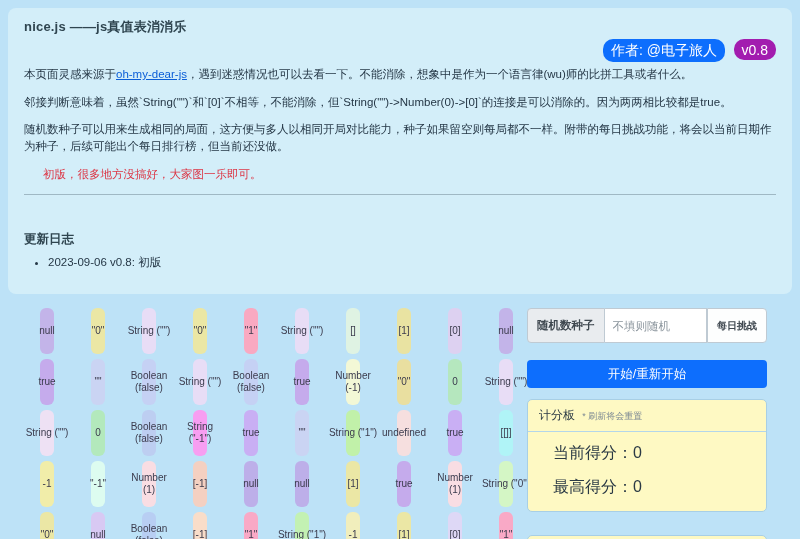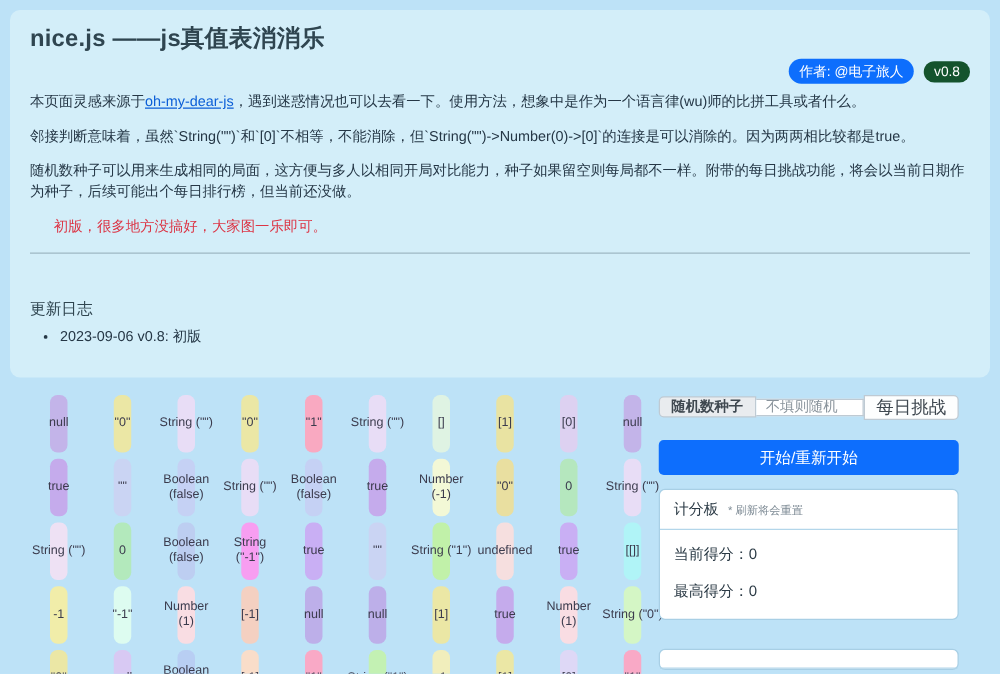--- a/index.html
+++ b/index.html
@@ -7,94 +7,94 @@
     width: 800px; height: 539px; overflow: hidden;
     background: #bde2f7;
     font-family: "Liberation Sans", "DejaVu Sans", sans-serif;
     color: #253746;
   }
   
   .jumbotron {
     margin: 8px; padding: 10px 16px 12px 16px;
     background: #d3eef9; border-radius: 8px;
   }
-  .page-title { font-size: 19px; font-weight: bold; color: #2f4550; letter-spacing: .2px; }
+  .page-title { font-size: 13px; font-weight: bold; color: #2f4550; letter-spacing: .2px; }
   .badge-row { text-align: right; margin-top: 3px; height: 16px; }
-  .badge { display: inline-block; font-size: 11px; padding: 2.5px 8px; border-radius: 10px; color: #fff; }
+  .badge { display: inline-block; font-size: 14px; padding: 2.5px 8px; border-radius: 10px; color: #fff; }
   .badge-author { background: #0d6efd; }
-  .badge-version { background: #14532d; margin-left: 4px; }
+  .badge-version { background: #a21caf; margin-left: 4px; }
   .jumbotron p { font-size: 11.5px; line-height: 1.45; margin-top: 11px; }
   .jumbotron a { color: #0b5ed7; text-decoration: underline; }
   .notice { color: #dc3545; margin-left: 19px; }
   .jumbotron hr { border: none; border-top: 1px solid #9fb8c4; margin: 12px 0 10px 0; }
-  .changelog-title { font-size: 12.5px; font-weight: normal; color: #2f4550; margin-top: 36px; }
+  .changelog-title { font-size: 12.5px; font-weight: bold; color: #2f4550; margin-top: 36px; }
   .changelog-list { margin: 6px 0 12px 24px; }
   .changelog-list li { font-size: 11.5px; line-height: 1.4; }
   
   .main-row { display: flex; margin: 14px 8px 0 8px; gap: 14px; }
   .board {
     display: grid;
     grid-template-columns: repeat(10, 46px);
     grid-auto-rows: 46px;
     gap: 5px;
   }
   .cell {
     border-radius: 6px;
     display: flex; align-items: center; justify-content: center;
     font-size: 10px; color: #3b3b4d; text-align: center;
     white-space: pre; line-height: 1.25; cursor: pointer; margin-left: 32px;
   }
   
   .sidebar { width: 240px; flex: 0 0 auto; }
-  .input-group { display: flex; height: 19px; align-items: center; }
+  .input-group { display: flex; height: 35px; }
   .input-group-text {
     background: #e9ecef; border: 1px solid #bfcad3; border-radius: 4px 0 0 4px;
     font-size: 11.5px; font-weight: 600; color: #3f4850;
     display: flex; align-items: center; padding: 0 9px; white-space: nowrap;
   }
   .seed-input {
     flex: 1; min-width: 0; border: 1px solid #bfcad3; border-left: none;
     padding: 0 8px; font-size: 11.5px; color: #3f4850; background: #fff; outline: none;
     font-family: inherit;
   }
   .seed-input::placeholder { color: #8a949c; }
   .btn-daily {
     background: #fdfefe; border: 1px solid #bfcad3; border-left: 1px solid #bfcad3;
-    border-radius: 0 4px 4px 0; font-size: 14px; color: #3f4850;
-    padding: 0 9px; cursor: pointer; white-space: nowrap; font-family: inherit;
+    border-radius: 0 4px 4px 0; font-size: 10px; color: #3f4850;
+    padding: 0 9px; cursor: pointer; white-space: nowrap; font-family: inherit; font-weight: bold;
   }
   .btn-start {
     width: 100%; margin-top: 17px; height: 28px;
     background: #0d6efd; color: #fff; border: none; border-radius: 4px;
     font-size: 12.5px; cursor: pointer; font-family: inherit;
   }
   .card {
-    margin-top: 11px; background: #ffffff;
+    margin-top: 11px; background: #fef9c3;
     border: 1px solid #a8cfe5; border-radius: 5px;
   }
   .card-header {
     padding: 7px 11px; border-bottom: 1px solid #b3d6ea;
     font-size: 12px; color: #2b3a45;
   }
   .card-subtitle { font-size: 9px; color: #7d8a94; margin-left: 4px; }
-  .card-body { padding: 11px; font-size: 12px; color: #2b3a45; }
+  .card-body { padding: 11px; font-size: 16px; color: #2b3a45; margin-left: 14px; }
   .score-line { margin-bottom: 13px; }
   .score-line:last-child { margin-bottom: 2px; }
   .card-log { margin-top: 23px; }
 </style>
 </head>
 <body>
 
 <div class="jumbotron">
   <div class="page-title">nice.js ——js真值表消消乐</div>
   <div class="badge-row">
     <span class="badge badge-author">作者: @电子旅人</span>
     <span class="badge badge-version">v0.8</span>
   </div>
-  <p><span>本页面灵感来源于</span><a href="#">oh-my-dear-js</a><span>，遇到迷惑情况也可以去看一下。使用方法，想象中是作为一个语言律(wu)师的比拼工具或者什么。</span></p>
+  <p><span>本页面灵感来源于</span><a href="#">oh-my-dear-js</a><span>，遇到迷惑情况也可以去看一下。不能消除，想象中是作为一个语言律(wu)师的比拼工具或者什么。</span></p>
   <p>邻接判断意味着，虽然`String("")`和`[0]`不相等，不能消除，但`String("")-&gt;Number(0)-&gt;[0]`的连接是可以消除的。因为两两相比较都是true。</p>
   <p>随机数种子可以用来生成相同的局面，这方便与多人以相同开局对比能力，种子如果留空则每局都不一样。附带的每日挑战功能，将会以当前日期作为种子，后续可能出个每日排行榜，但当前还没做。</p>
   <p class="notice">初版，很多地方没搞好，大家图一乐即可。</p>
   <hr>
   <div class="changelog-title">更新日志</div>
   <ul class="changelog-list">
     <li>2023-09-06 v0.8: 初版</li>
   </ul>
 </div>
 

